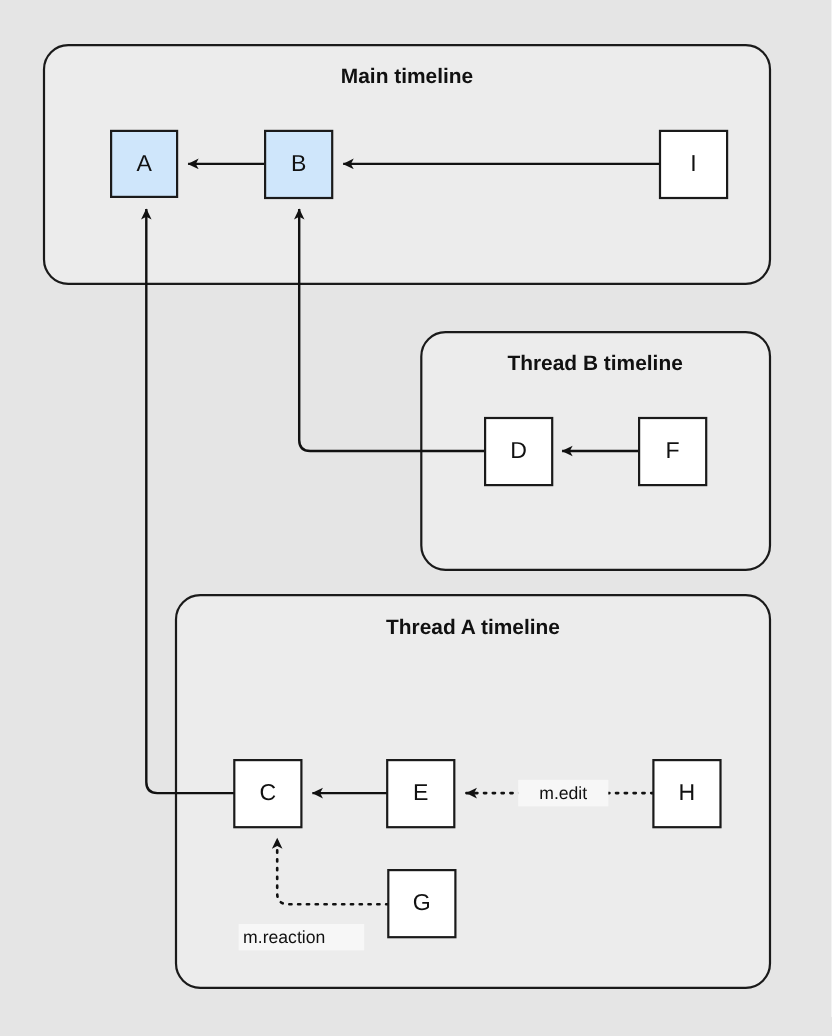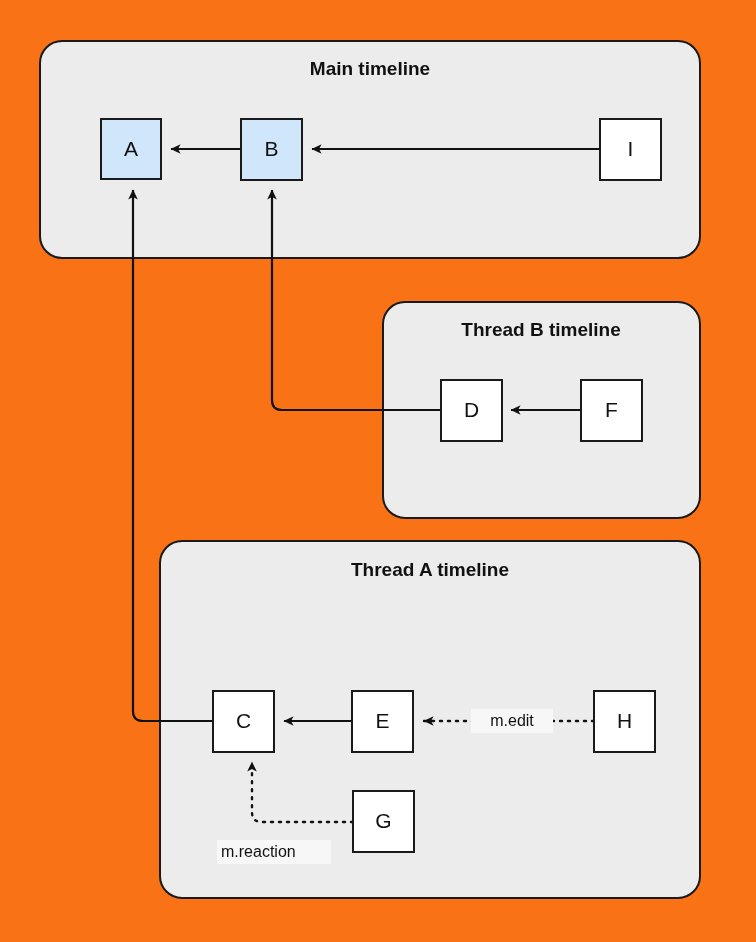--- a/index.html
+++ b/index.html
@@ -4,21 +4,21 @@
 <style>
   html, body {
     margin: 0;
     padding: 0;
     background: #ffffff;
   }
   #canvas {
     position: relative;
     width: 756px;
     height: 942px;
-    background: #f97316;
+    background: #e5e5e5;
     font-family: "Liberation Sans", sans-serif;
     overflow: hidden;
   }
   svg.diagram {
     position: absolute;
     left: 0;
     top: 0;
     width: 756px;
     height: 942px;
   }

